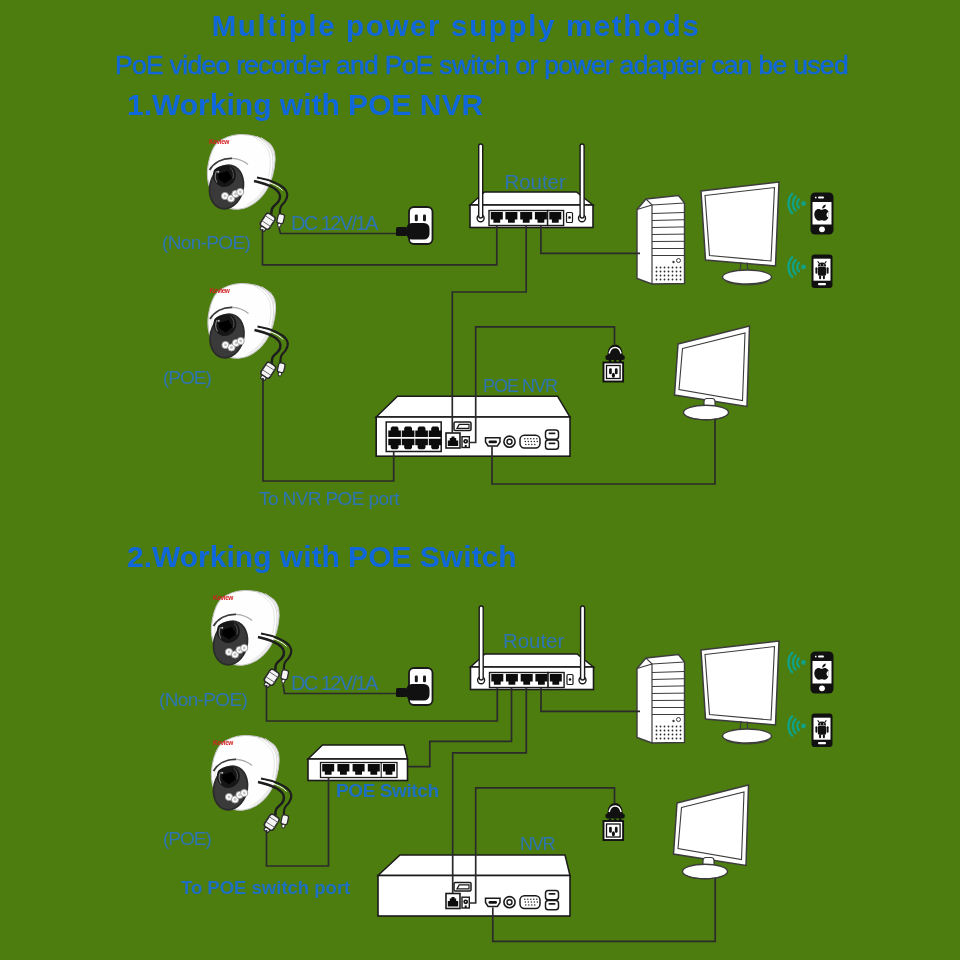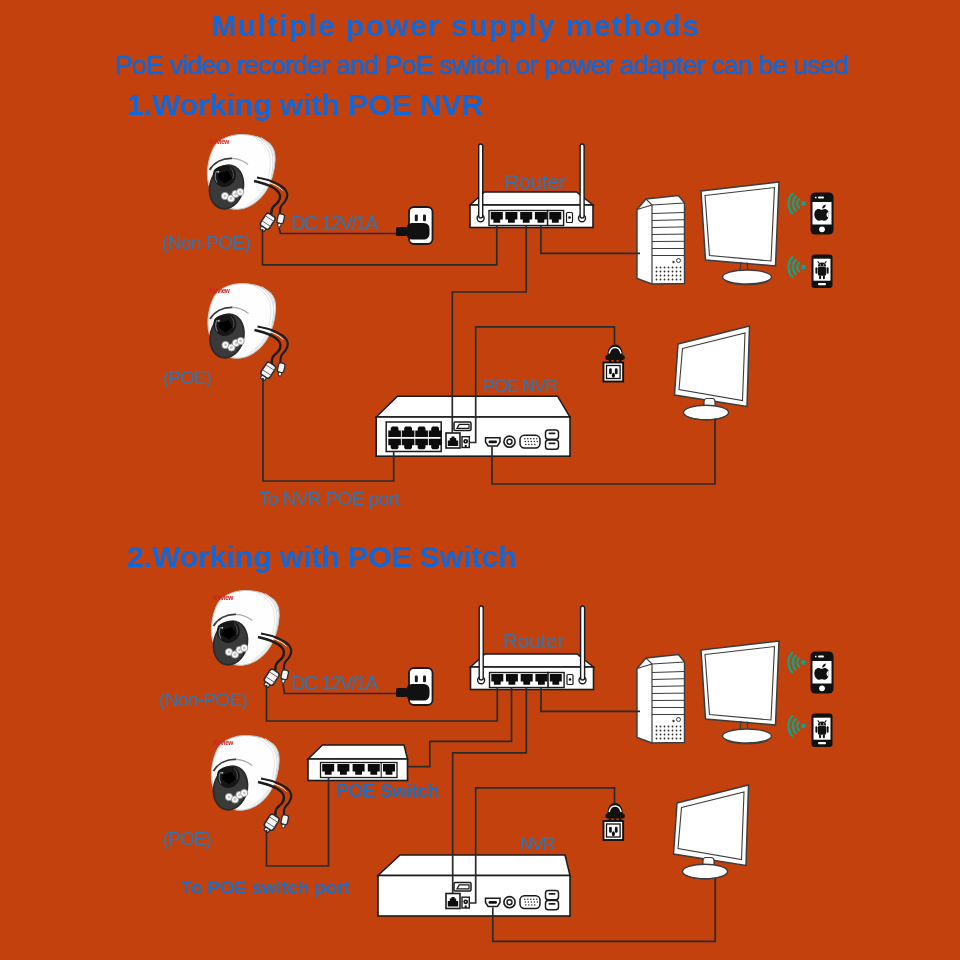--- a/index.html
+++ b/index.html
@@ -1,16 +1,16 @@
 <!DOCTYPE html>
 <html><head>
 <meta charset="utf-8">
 <style>
   html,body{margin:0;padding:0;background:#ffffff;}
-  #page{position:relative;width:960px;height:960px;background:#c2410c;overflow:hidden;
+  #page{position:relative;width:960px;height:960px;background:#4d7c0f;overflow:hidden;
         font-family:"Liberation Sans", sans-serif;}
   svg{position:absolute;left:0;top:0;}
   .hd{fill:#1067d9;font-weight:bold;}
   .lb{fill:#2d76b3;}
   .lbb{fill:#1d6fc2;font-weight:bold;}
 </style>
 </head>
 <body>
 <div id="page">
 <svg width="960" height="960" viewBox="0 0 960 960" xmlns="http://www.w3.org/2000/svg">

